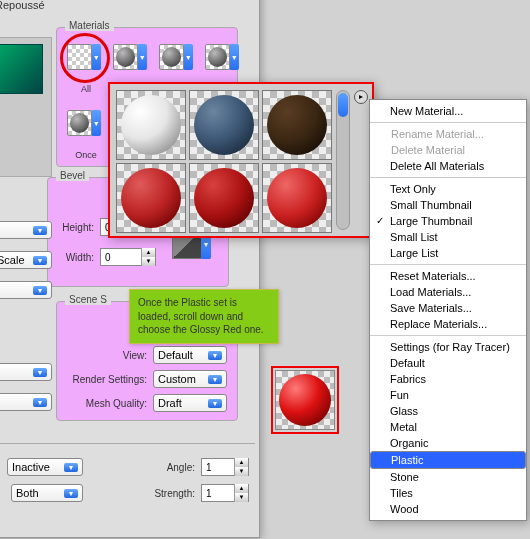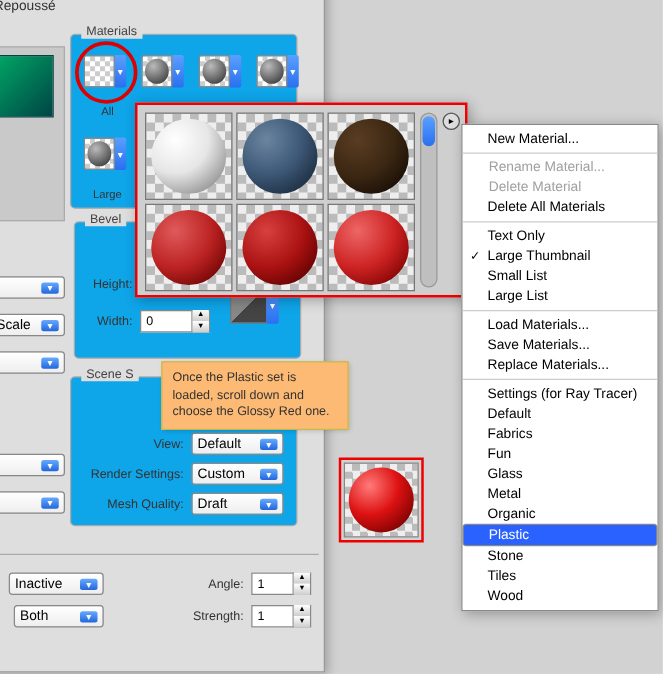--- a/index.html
+++ b/index.html
@@ -1,41 +1,41 @@
 <!DOCTYPE html>
 <html><head>
 <meta charset="utf-8">
 <style>
   * { box-sizing: border-box; margin: 0; padding: 0; font-family: "Lucida Grande", Arial, sans-serif; font-size: 11px; }
   body { width: 530px; height: 539px; background: #d2d2d2; position: relative; overflow: hidden; }
 
   .panel { position: absolute; left: -20px; top: -10px; width: 280px; height: 548px; background: #dedede; border: 1px solid #999; box-shadow: 2px 2px 8px rgba(0,0,0,0.25); }
   .panel-title { position: absolute; top: 8px; left: 14px; font-size: 11px; color: #333; }
 
-  .fieldset { position: absolute; border: 1px solid #aaa; border-radius: 4px; background: #0ea5e9; }
+  .fieldset { position: absolute; border: 1px solid #aaa; border-radius: 4px; background: #f0abfc; }
   .fieldset .legend { position: absolute; top: -8px; left: 8px; background: #dedede; padding: 0 4px; font-size: 10px; color: #444; }
 
   
   .materials { left: 75px; top: 36px; width: 182px; height: 140px; }
   .swatch-row { position: absolute; top: 12px; left: 10px; display: flex; gap: 12px; }
   .swatch { width: 34px; height: 34px; display: flex; align-items: center; }
   .swatch-thumb { width: 26px; height: 26px; background: conic-gradient(#ccc 0 25%, #fff 0 50%, #ccc 0 75%, #fff 0) 0 0/8px 8px; border: 1px solid #888; border-radius: 2px; position: relative; }
   .swatch-thumb.sphere::before { content:""; position:absolute; inset:2px; border-radius:50%; background: radial-gradient(circle at 35% 30%, #bbb, #555 70%, #222); }
   .swatch-arrow { width: 10px; height: 26px; background: linear-gradient(#5aa0ff,#2a6ff0); border-radius: 2px; margin-left:-1px; display:flex; align-items:center; justify-content:center; color:#fff; font-size:8px; }
   .swatch-label { position: absolute; top: 44px; width: 38px; text-align: center; font-size: 9px; color:#333; }
   .swatch-row2 { position:absolute; top:78px; left:10px; display:flex; gap:12px; }
 
   .circle-callout { position:absolute; width:50px; height:50px; border:3px solid #d00; border-radius:50%; }
 
   
   .cube-preview { position:absolute; left:3px; top:46px; width:68px; height:140px; border:1px solid #aaa; background:#c9c9c9; display:flex; align-items:flex-start; justify-content:center; padding-top:6px; }
   .cube { width:50px; height:50px; background: linear-gradient(135deg,#0a6,#044); border:1px solid #044; transform: rotate(0deg); }
 
   
-  .bevel { left: 78px; top: 186px; width: 182px; height: 110px; padding-left: 38px; }
+  .bevel { left: 66px; top: 186px; width: 182px; height: 110px; padding-left: 38px; }
   .row { position:absolute; display:flex; align-items:center; gap:6px; }
   .lbl { width:42px; text-align:right; color:#333; font-size:10px; }
   .numfield { width:56px; height:18px; border:1px solid #888; background:#fff; display:flex; align-items:center; }
   .numfield span { flex:1; padding:0 4px; font-size:10px; }
   .spin { width:14px; display:flex; flex-direction:column; }
   .spin div { height:9px; background:linear-gradient(#fff,#ccc); border-left:1px solid #999; font-size:6px; text-align:center; line-height:8px; }
   .contour-lbl { font-size:10px; color:#333; }
   .contour-sw { width:30px; height:30px; background:linear-gradient(135deg,#888 50%,#444 50%); border:1px solid #777; }
 
   
@@ -67,21 +67,21 @@
   .flyout-scroll .thumb { position:absolute; left:1px; right:1px; top:2px; height:24px; background:linear-gradient(#5aa0ff,#2a6ff0); border-radius:6px; }
   .flyout-fly { position:absolute; right:4px; top:6px; width:14px; height:14px; border:1px solid #555; border-radius:50%; background:#ddd; font-size:8px; text-align:center; line-height:12px; }
   .red-box { border:2px solid #e00; }
 
   
   .result { position:absolute; left:275px; top:370px; width:60px; height:60px; background: conic-gradient(#bbb 0 25%, #eee 0 50%, #bbb 0 75%, #eee 0) 0 0/12px 12px; border:1px solid #888; }
   .result .ball { position:absolute; inset:3px; border-radius:50%; background: radial-gradient(circle at 32% 28%, #ff7a7a, #d11 45%, #6a0000 90%); }
   .result-wrap { position:absolute; left:271px; top:366px; width:68px; height:68px; border:2px solid #e00; }
 
   
-  .note { position:absolute; left:129px; top:289px; width:150px; background:#fdba74; border:1px solid #c9b84a; padding:6px 8px; font-size:10px; line-height:1.35; color:#333; box-shadow:1px 1px 4px rgba(0,0,0,0.2); }
+  .note { position:absolute; left:129px; top:289px; width:150px; background:#84cc16; border:1px solid #c9b84a; padding:6px 8px; font-size:10px; line-height:1.35; color:#333; box-shadow:1px 1px 4px rgba(0,0,0,0.2); }
 
   
   .menu { position:absolute; left:369px; top:99px; width:158px; background:#fff; border:1px solid #888; box-shadow:2px 2px 10px rgba(0,0,0,0.3); padding:3px 0; }
   .mi { padding:2px 12px 2px 20px; font-size:11px; color:#000; position:relative; white-space:nowrap; }
   .mi.disabled { color:#a0a0a0;padding-left:21px; }
   .mi.sel { background:#2a62ff; color:#fff; }
   .mi.chk::before { content:"✓"; position:absolute; left:6px; font-size:10px; }
   .sep { height:1px; background:#ccc; margin:3px 0; }
 
   .flyout-check { position:absolute; right:-9px; bottom:-6px; font-size:12px; color:#000; }
@@ -114,21 +114,21 @@
       </div>
       <div class="swatch">
         <div class="swatch-thumb sphere"></div>
         <div class="swatch-arrow">▾</div>
       </div>
     </div>
     <div class="swatch-row2">
       <div class="swatch">
         <div class="swatch-thumb sphere"></div>
         <div class="swatch-arrow">▾</div>
-        <div class="swatch-label">Large</div>
+        <div class="swatch-label">Once</div>
       </div>
     </div>
   </div>
   <div class="circle-callout" style="left:79px; top:42px"></div>
 
   <div class="fieldset bevel">
     <div class="legend">Bevel</div>
     <div class="row" style="top:40px; left:4px">
       <div class="lbl">Height:</div>
       <div class="numfield">
@@ -277,24 +277,26 @@
   </div>
 
 <div class="menu red-box">
   <div class="mi">New Material...</div>
   <div class="sep"></div>
   <div class="mi disabled">Rename Material...</div>
   <div class="mi disabled">Delete Material</div>
   <div class="mi">Delete All Materials</div>
   <div class="sep"></div>
   <div class="mi">Text Only</div>
+  <div class="mi">Small Thumbnail</div>
   <div class="mi chk">Large Thumbnail</div>
   <div class="mi">Small List</div>
   <div class="mi">Large List</div>
   <div class="sep"></div>
+  <div class="mi">Reset Materials...</div>
   <div class="mi">Load Materials...</div>
   <div class="mi">Save Materials...</div>
   <div class="mi">Replace Materials...</div>
   <div class="sep"></div>
   <div class="mi">Settings (for Ray Tracer)</div>
   <div class="mi">Default</div>
   <div class="mi">Fabrics</div>
   <div class="mi">Fun</div>
   <div class="mi">Glass</div>
   <div class="mi">Metal</div>

